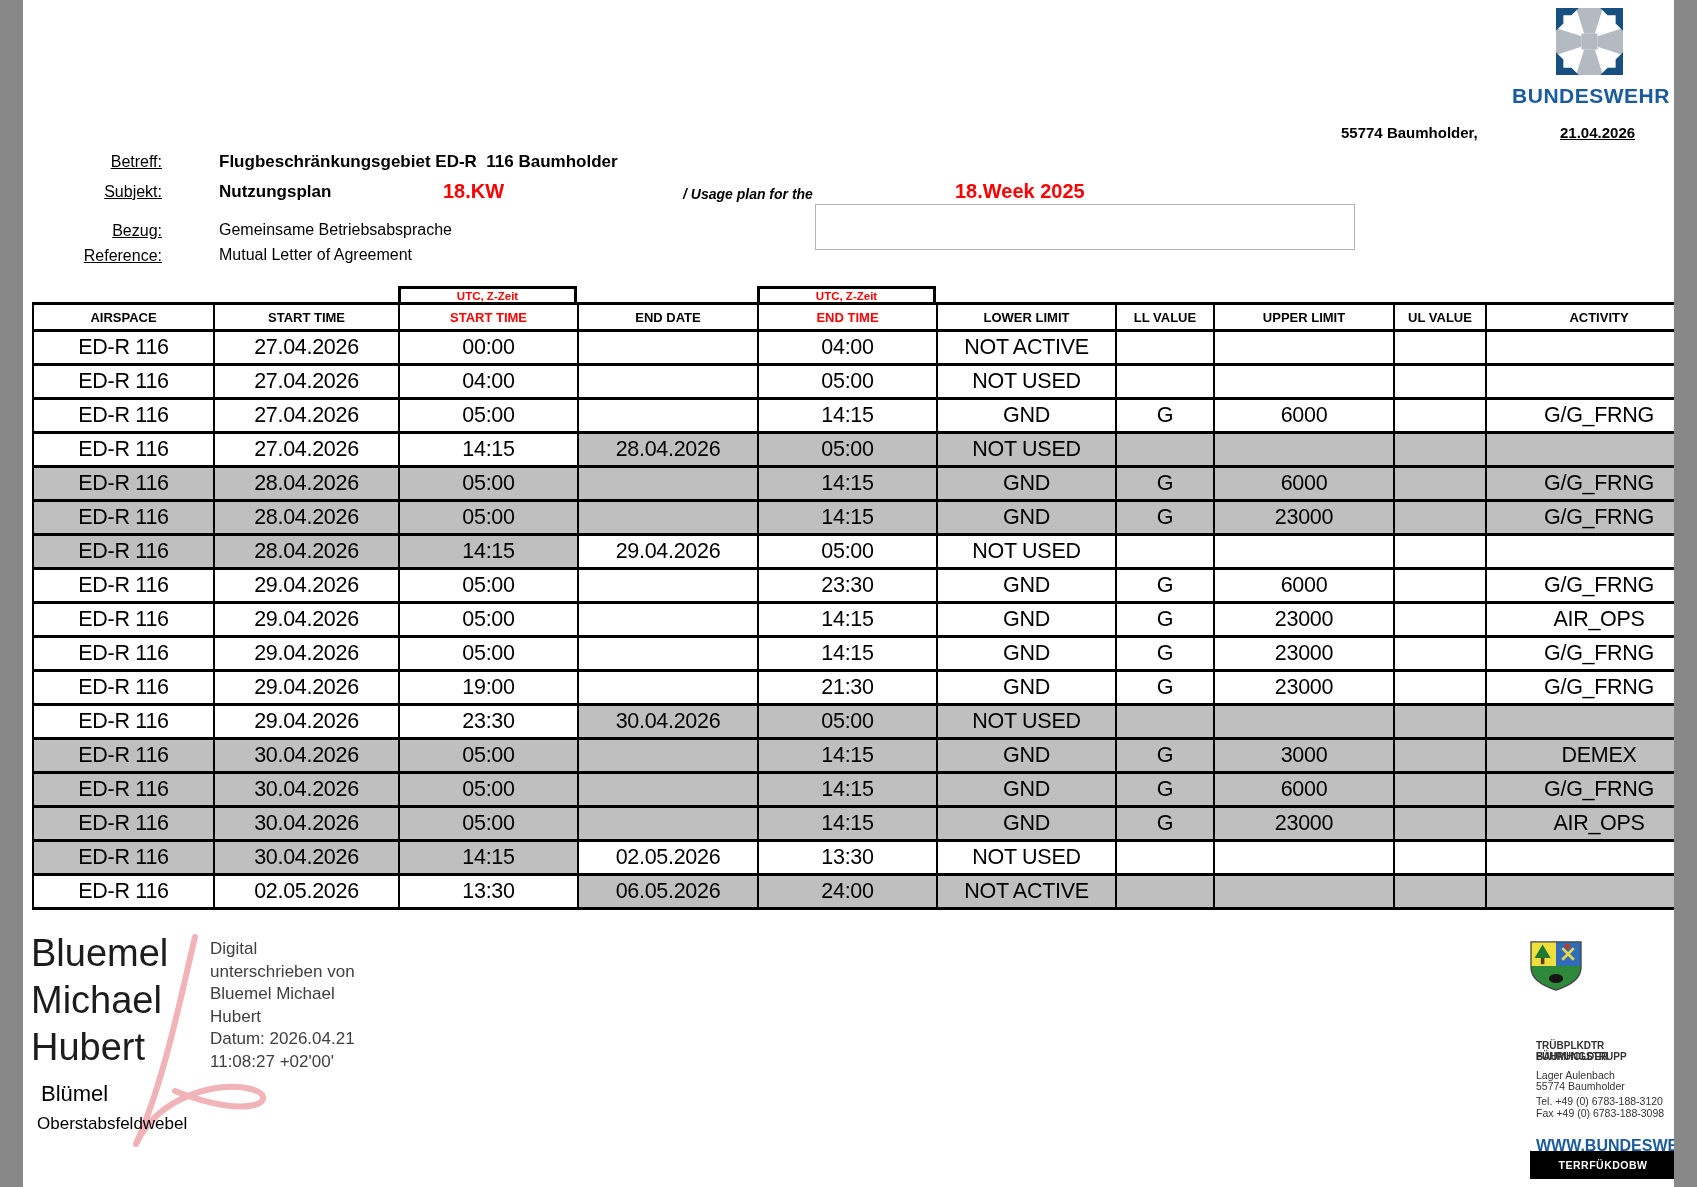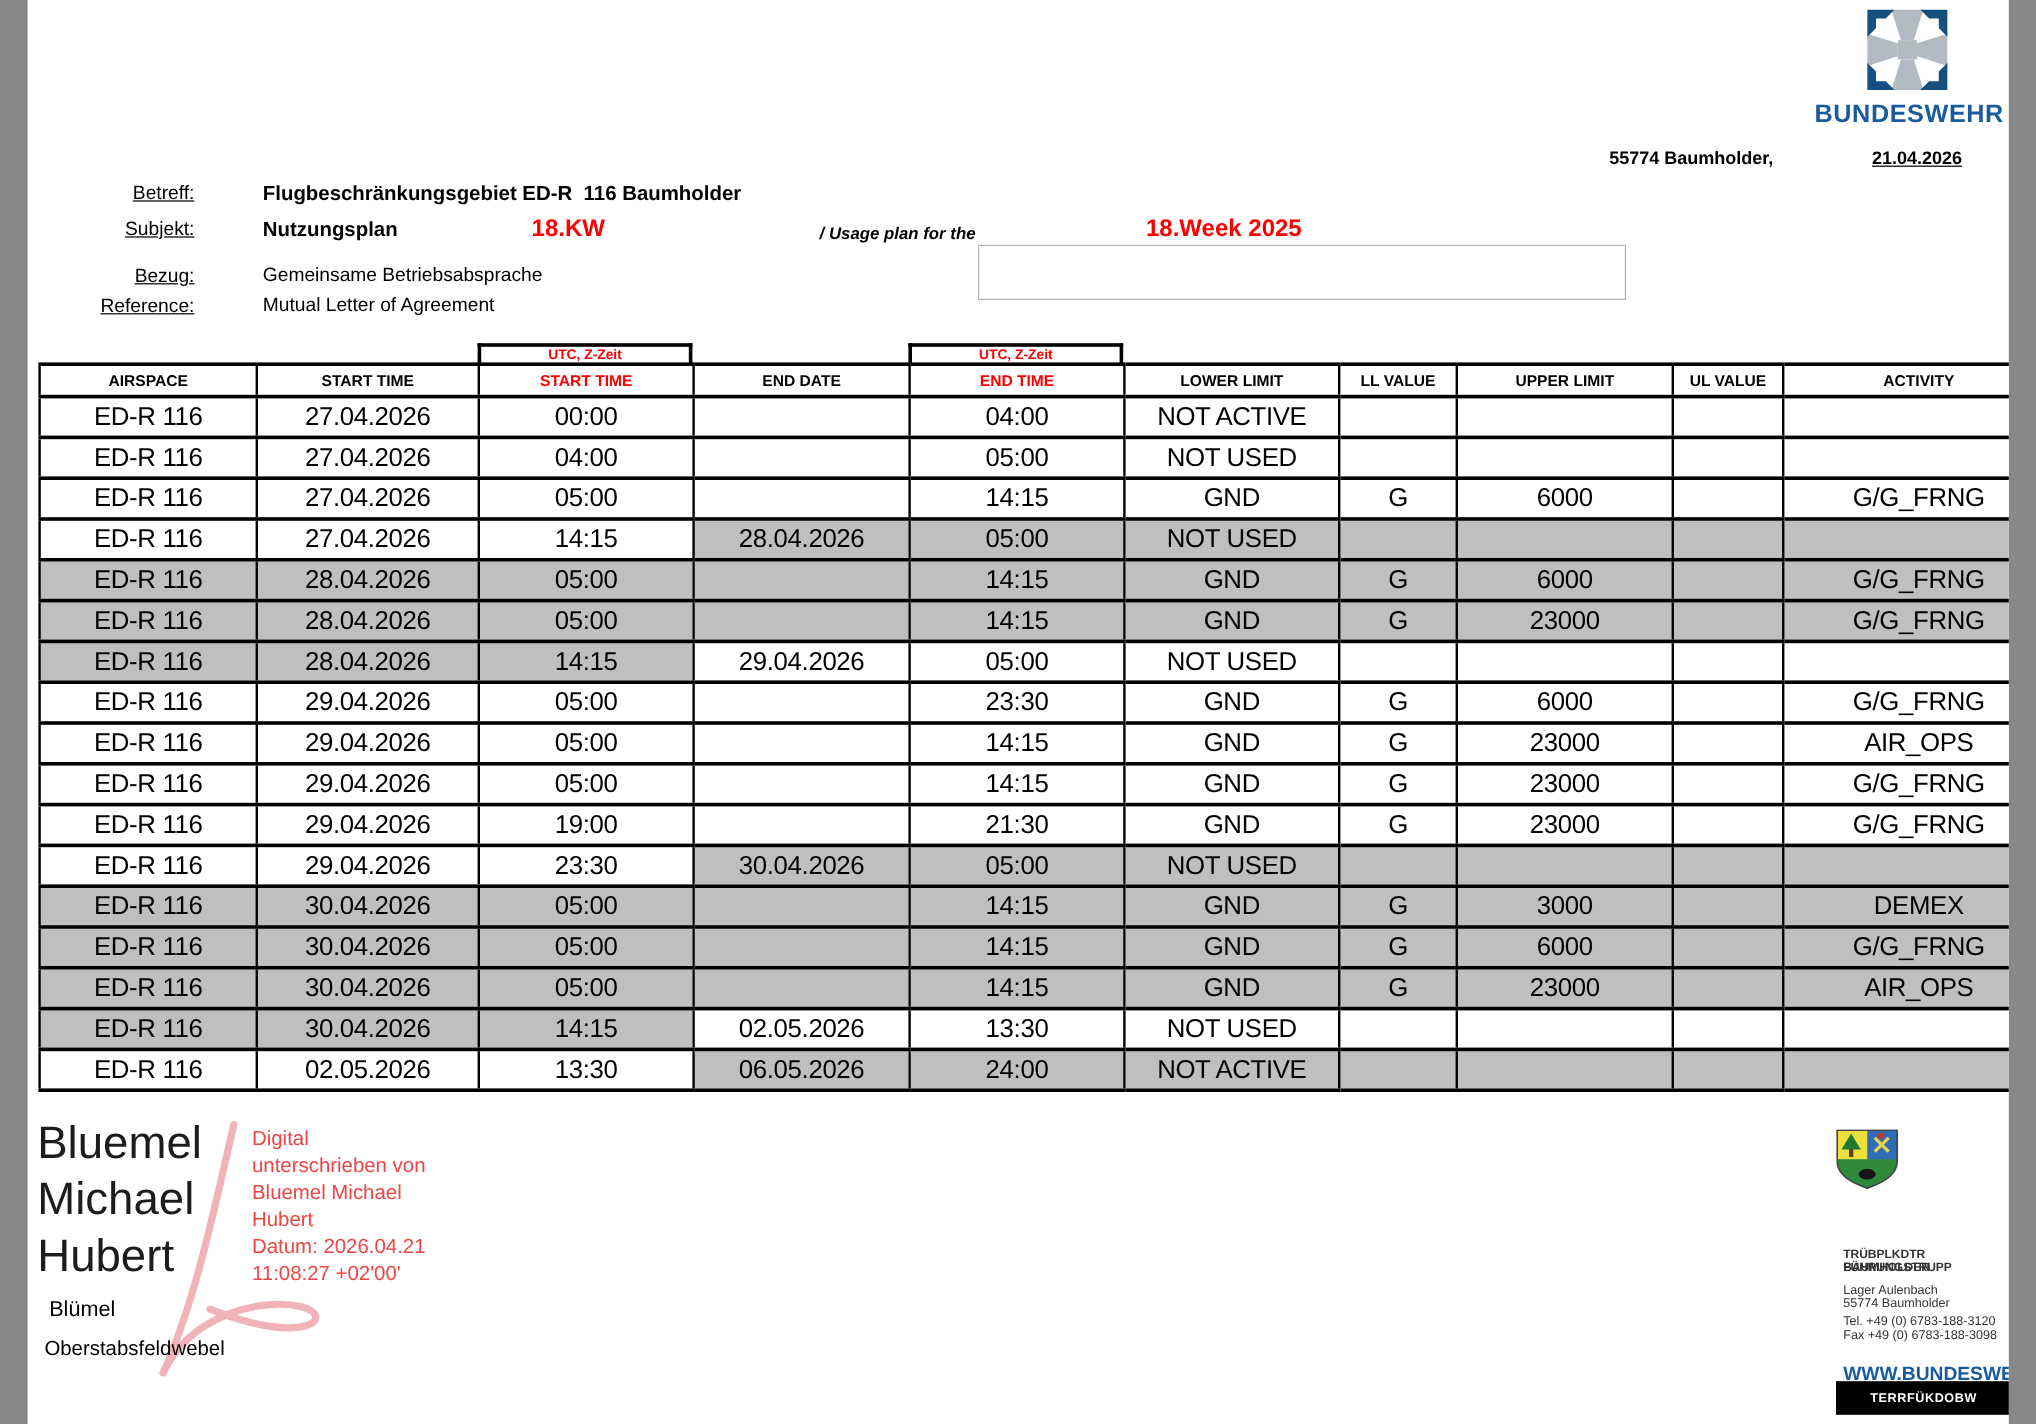--- a/index.html
+++ b/index.html
@@ -41,22 +41,22 @@
   table.sched th { font-size:13px; font-weight:bold; }
   table.sched th.red { color:#ff0000; }
   table.sched tbody tr { height:34px; }
   table.sched td { font-size:21.5px; letter-spacing:-0.3px; }
   table.sched td.shaded { background:#bfbfbf; }
   
   .sig-swoosh { position:absolute; left:100px; top:933px; z-index:1; }
   .sig-name-big { position:absolute; left:8px; top:930px; z-index:2; font-size:38px;
     line-height:47px; color:#1c1c1c; }
   .sig-digital { position:absolute; left:187px; top:938px; z-index:2; font-size:17px;
-    line-height:22.6px; color:#ef4444; }
-  .sig-printed-name { position:absolute; left:18px; top:1081px; z-index:2; font-size:18px; }
+    line-height:22.6px; color:#404040; }
+  .sig-printed-name { position:absolute; left:18px; top:1081px; z-index:2; font-size:22px; }
   .sig-rank { position:absolute; left:14px; top:1114px; z-index:2; font-size:17px; }
   
   .crest { position:absolute; left:1506px; top:941px; width:54px; height:50px; }
   .f-org { position:absolute; left:1513px; font-size:10px; font-weight:bold; color:#333; }
   .f-small { position:absolute; left:1513px; font-size:10.5px; color:#333; }
   .f-www { position:absolute; left:1513px; top:1137px; font-size:16px; font-weight:bold;
     color:#1a5b9e; }
   .f-unitbox { position:absolute; left:1507px; top:1151px; width:146px; height:28px;
     background:#000000; color:#fff; font-size:10.5px; font-weight:bold; text-align:center;
     line-height:28px; letter-spacing:0.5px; }

